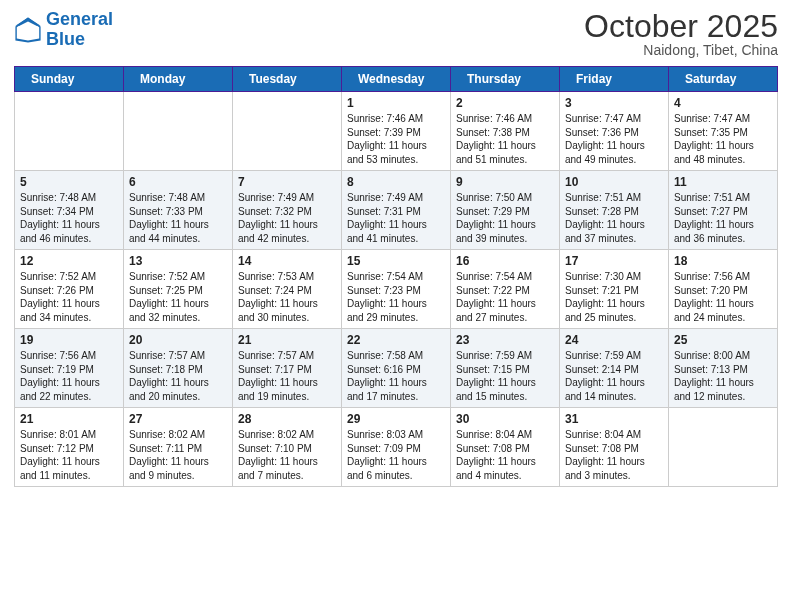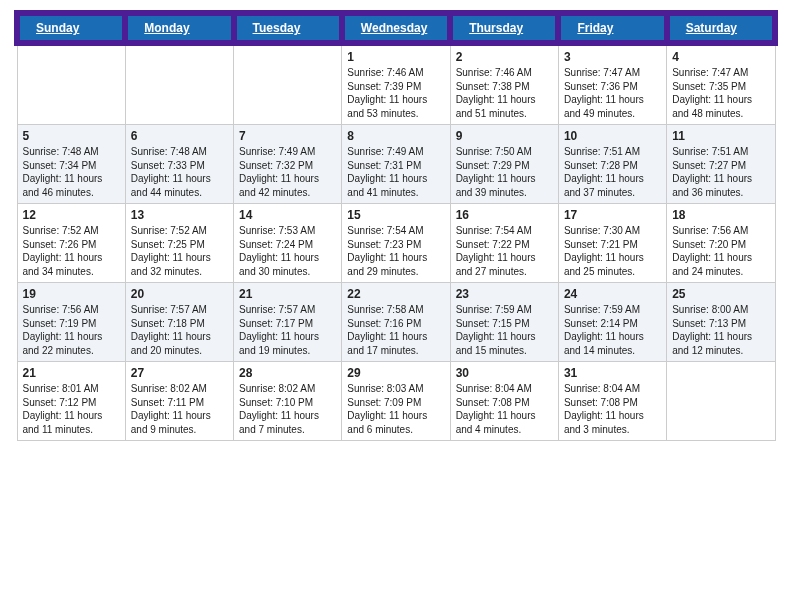--- a/index.html
+++ b/index.html
@@ -59,22 +59,21 @@
     }
     thead tr {
       background-color: #1a6cb5;
       color: white;
     }
     thead th {
       padding: 5px 16px;
       font-size: 12px;
       font-weight: bold;
       text-align: left;
-      border: 6px solid #4c1d95;
-      text-decoration: underline;
+      border: 1px solid #4c1d95;
     }
     tbody tr {
       background: #fff;
     }
     tbody tr:nth-child(even) {
       background: #f0f4f8;
     }
     tbody td {
       border: 1px solid #ccc;
       padding: 4px 5px;
@@ -92,20 +91,38 @@
     .cell-content {
       font-size: 10px;
       line-height: 1.35;
       color: #222;
     }
   </style>
 </head>
 <body>
 
 <div class="container">
+  <div class="header">
+    <div class="logo">
+      <svg class="logo-icon" viewBox="0 0 40 40">
+        <polygon points="20,2 38,15 38,35 20,38 2,35 2,15" fill="#1a6cb5"></polygon>
+        <polygon points="20,5 36,16 36,32 20,35 4,32 4,16" fill="white"></polygon>
+        <polygon points="20,2 38,14 32,14 20,8 8,14 2,14" fill="#1a6cb5"></polygon>
+      </svg>
+      <div>
+        <div class="logo-text">
+          <span>General</span><br><span style="color:#1a6cb5">Blue</span>
+        </div>
+      </div>
+    </div>
+    <div class="title-section">
+      <div class="month-title">October 2025</div>
+      <div class="location">Naidong, Tibet, China</div>
+    </div>
+  </div>
 
   <table>
     <thead>
       <tr>
       <th>Sunday</th>
           <th>Monday</th>
           <th>Tuesday</th>
           <th>Wednesday</th>
           <th>Thursday</th>
           <th>Friday</th>
@@ -266,21 +283,21 @@
           <td>
             <span class="day-number">21</span>
             <div class="cell-content">Sunrise: 7:57 AM
 Sunset: 7:17 PM
 Daylight: 11 hours
 and 19 minutes.</div>
           </td>
           <td>
             <span class="day-number">22</span>
             <div class="cell-content">Sunrise: 7:58 AM
-Sunset: 7:16 PM
+Sunset: 6:16 PM
 Daylight: 11 hours
 and 17 minutes.</div>
           </td>
           <td>
             <span class="day-number">23</span>
             <div class="cell-content">Sunrise: 7:59 AM
 Sunset: 7:15 PM
 Daylight: 11 hours
 and 15 minutes.</div>
           </td>

